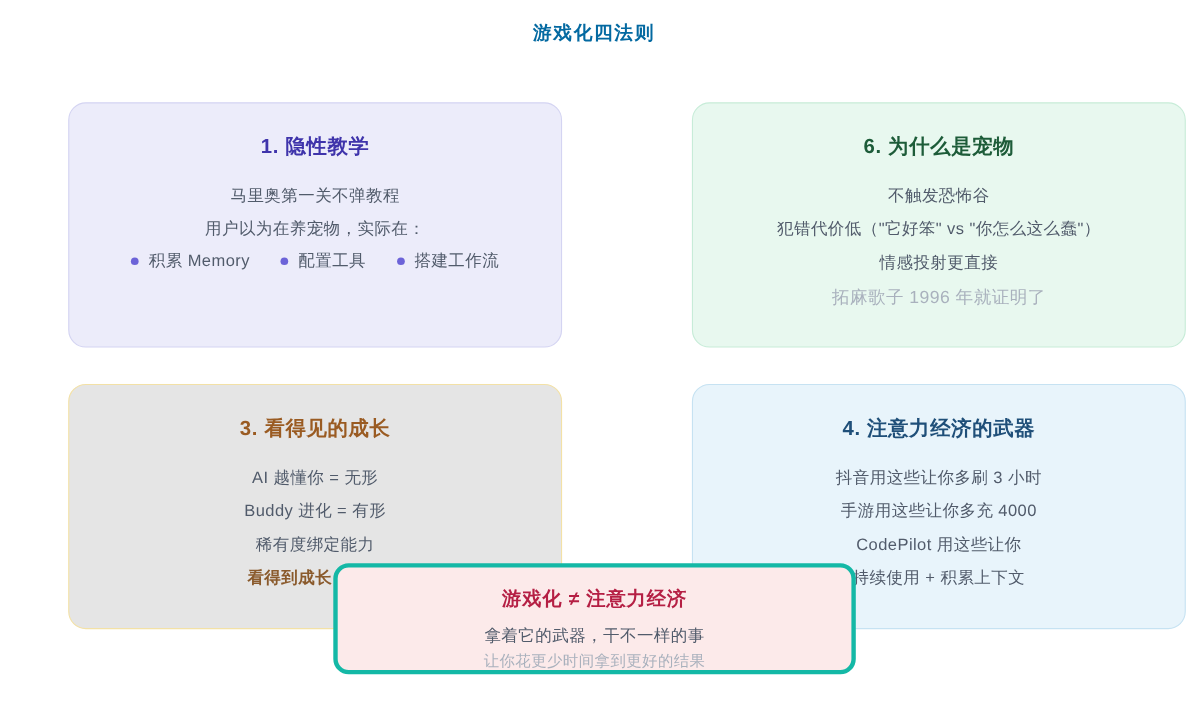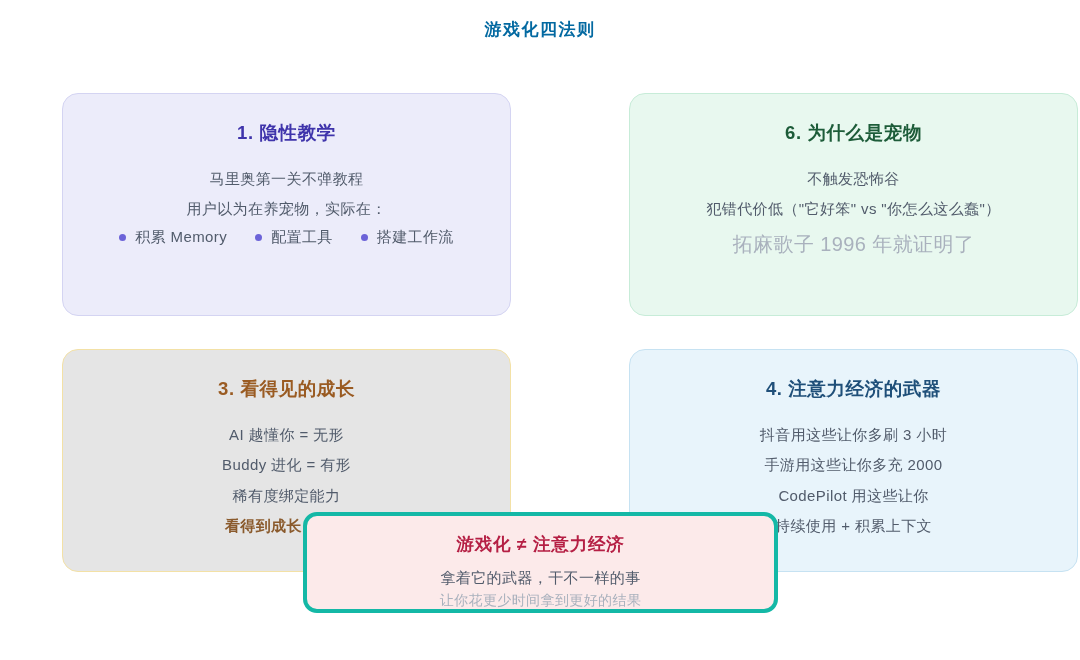--- a/index.html
+++ b/index.html
@@ -69,21 +69,21 @@
     font-size: 15px;
     line-height: 1.62;
     color: #515b6b;
     letter-spacing: 0.4px;
     margin-bottom: 6px;
     white-space: nowrap;
   }
 
   .card-line.muted {
     color: #a9b1bd;
-    font-size: 20px;
+    font-size: 16px;
   }
 
   .card-line.emph {
     font-weight: bold;
   }
 
   
   .bullet-row {
     display: flex;
     justify-content: center;
@@ -184,35 +184,36 @@
           <span class="dot" style="background: rgb(108, 99, 216);"></span>
           <span>搭建工作流</span>
         </div>
       </div>
     </div>
 
     <div class="card card--green">
       <div class="card-title">6. 为什么是宠物</div>
       <div class="card-line">不触发恐怖谷</div>
       <div class="card-line">犯错代价低（"它好笨" vs "你怎么这么蠢"）</div>
+      <div class="card-line">情感投射更直接</div>
       <div class="card-line muted">拓麻歌子 1996 年就证明了</div>
     </div>
 
     <div class="card card--amber">
       <div class="card-title">3. 看得见的成长</div>
       <div class="card-line">AI 越懂你 = 无形</div>
       <div class="card-line">Buddy 进化 = 有形</div>
       <div class="card-line">稀有度绑定能力</div>
       <div class="card-line emph">看得到成长，才有</div>
     </div>
 
     <div class="card card--blue">
       <div class="card-title">4. 注意力经济的武器</div>
       <div class="card-line">抖音用这些让你多刷 3 小时</div>
-      <div class="card-line">手游用这些让你多充 2000</div>
+      <div class="card-line">手游用这些让你多充 4000</div>
       <div class="card-line">CodePilot 用这些让你</div>
       <div class="card-line">持续使用 + 积累上下文</div>
     </div>
 
   </div>
 
   <div class="overlay-card">
     <div class="overlay-title">游戏化 ≠ 注意力经济</div>
     <div class="overlay-line">拿着它的武器，干不一样的事</div>
     <div class="overlay-line muted">让你花更少时间拿到更好的结果</div>

